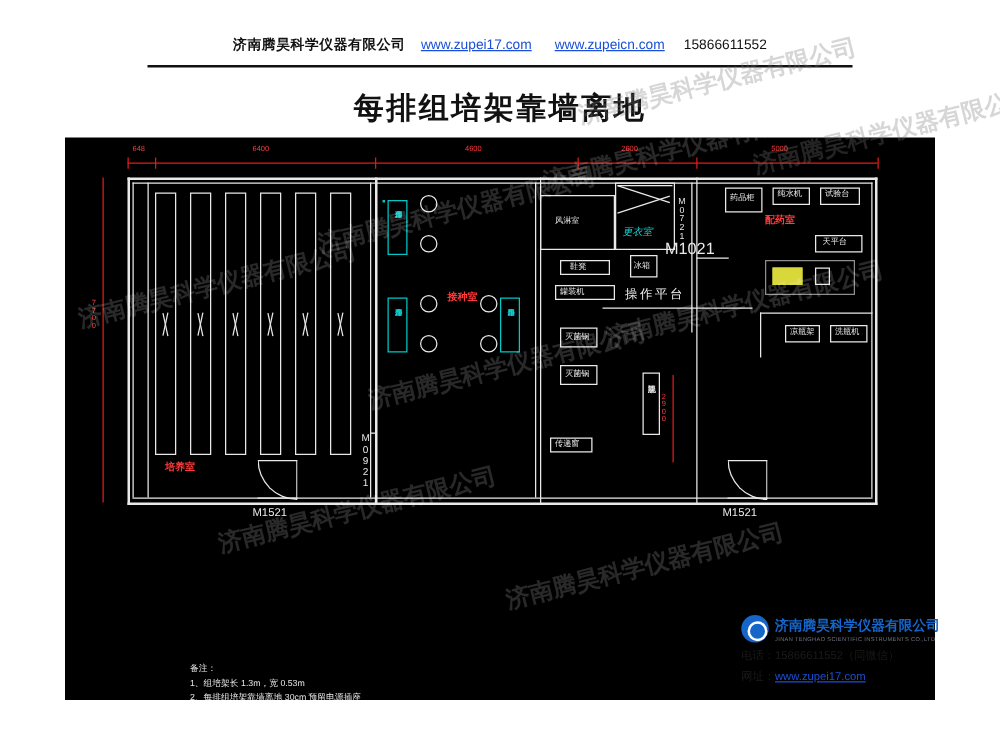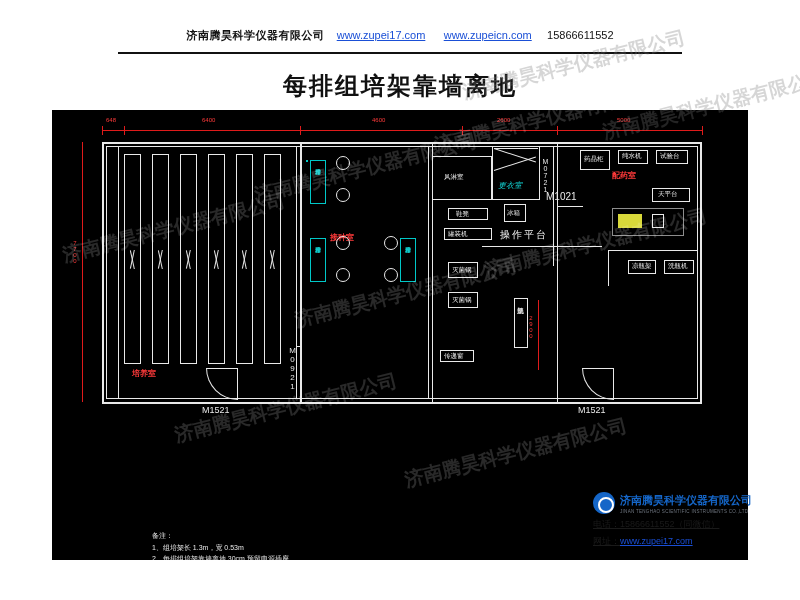--- a/index.html
+++ b/index.html
@@ -53,21 +53,21 @@
   .wmDark{position:absolute;color:rgba(120,120,120,.30);font-weight:bold;white-space:nowrap;
       transform:rotate(-14deg);pointer-events:none;}
 
   
   .logo{position:absolute;right:48px;bottom:52px;text-align:left;}
   .logo .row{display:flex;align-items:center;gap:5px;}
   .logo .mark{width:22px;height:22px;border-radius:50%;background:#1566c8;position:relative;}
   .logo .mark:after{content:"";position:absolute;left:5px;top:5px;width:12px;height:12px;border:2px solid #fff;border-radius:50%;}
   .logo .cn{color:#1566c8;font-weight:bold;font-size:11px;}
   .logo .en{color:#6f7680;font-size:4.5px;letter-spacing:.3px;margin-top:1px;}
-  .logo .ln{color:#1a1a1a;font-size:9px;margin-top:4px;text-decoration:underline;}
+  .logo .ln{color:#1a1a1a;font-size:9px;margin-top:4px;}
   .logo .ln a{color:#1a4fd6;}
 </style>
 </head>
 <body>
 
 <div class="header">
   <span class="cn">济南腾昊科学仪器有限公司</span>
   &nbsp;&nbsp;
   <a href="#">www.zupei17.com</a>
   &nbsp;&nbsp;&nbsp;&nbsp;
@@ -135,21 +135,21 @@
 
   <div class="lblr" style="left:80px;top:258px;">培养室</div>
 
   <div class="door" style="left:154px;top:258px;width:32px;height:32px;"></div>
   <div class="wline" style="left:154px;top:288px;width:32px;height:1px;"></div>
   <div class="lbl" style="left:150px;top:296px;font-size:9px;">M1521</div>
 
   <div class="lbl vert" style="left:236px;top:236px;font-size:8px;">M0921</div>
   <div class="wline" style="left:244px;top:236px;width:5px;height:1px;"></div>
 
-  <div class="lblr" style="left:278px;top:122px;">接种室</div>
+  <div class="lblr" style="left:306px;top:122px;">接种室</div>
 
   <div class="boxc" style="left:258px;top:50px;width:16px;height:44px;"></div>
   <div class="lblc vert" style="left:261px;top:54px;font-size:6px;">超净工作台</div>
   <div class="boxc" style="left:258px;top:128px;width:16px;height:44px;"></div>
   <div class="lblc vert" style="left:261px;top:132px;font-size:6px;">超净工作台</div>
 
   <div class="boxc" style="left:348px;top:128px;width:16px;height:44px;"></div>
   <div class="lblc vert" style="left:351px;top:132px;font-size:6px;">超净工作台</div>
   <div class="boxc" style="left:254px;top:50px;width:2px;height:0px;"></div>
   <div class="lblc vert" style="left:266px;top:52px;font-size:6px;opacity:0;">超净工作台</div>
@@ -207,21 +207,21 @@
 
   <div class="box" style="left:566px;top:40px;width:30px;height:14px;"></div>
   <div class="lbl" style="left:570px;top:43px;">纯水机</div>
 
   <div class="box" style="left:604px;top:40px;width:32px;height:14px;"></div>
   <div class="lbl" style="left:608px;top:43px;">试验台</div>
 
   <div class="box" style="left:600px;top:78px;width:38px;height:14px;"></div>
   <div class="lbl" style="left:606px;top:81px;">天平台</div>
 
-  <div class="lbl" style="left:494px;top:82px;font-size:10px;">M1021</div>
+  <div class="lbl" style="left:480px;top:82px;font-size:13px;">M1021</div>
   <div class="wline" style="left:505px;top:96px;width:26px;height:1px;"></div>
 
   <div class="boxg" style="left:560px;top:98px;width:72px;height:28px;"></div>
   <div class="box" style="left:566px;top:104px;width:24px;height:14px;background:#d8d83a;border-color:#d8d83a;"></div>
   <div class="box" style="left:600px;top:104px;width:12px;height:14px;"></div>
 
   <div class="box" style="left:576px;top:150px;width:28px;height:14px;"></div>
   <div class="lbl" style="left:580px;top:153px;">凉瓶架</div>
   <div class="box" style="left:612px;top:150px;width:30px;height:14px;"></div>
   <div class="lbl" style="left:616px;top:153px;">洗瓶机</div>

